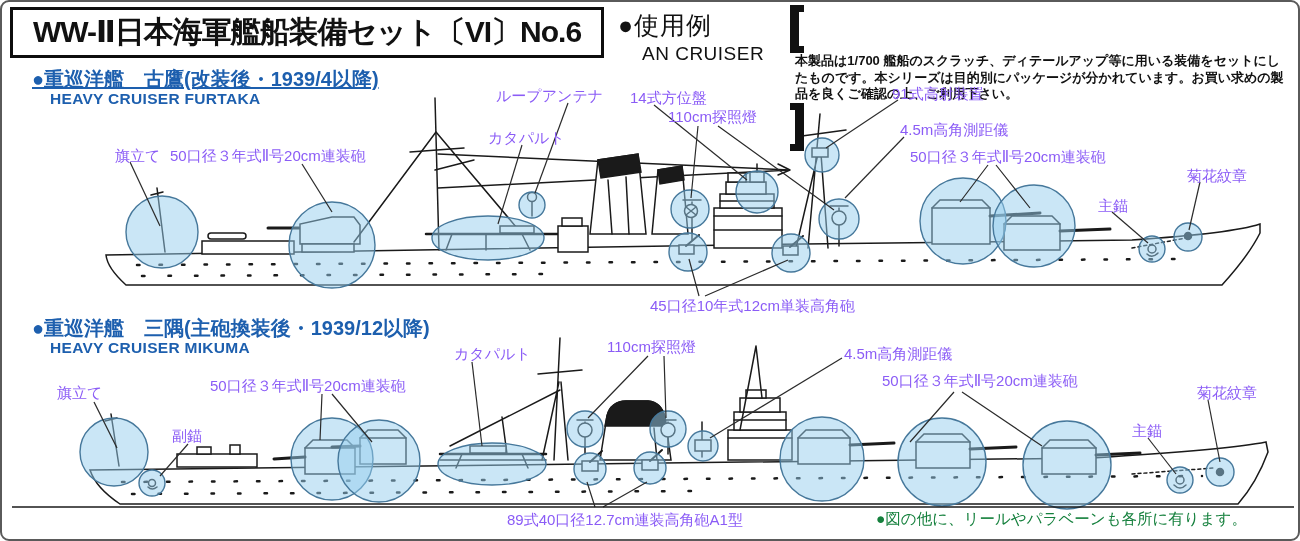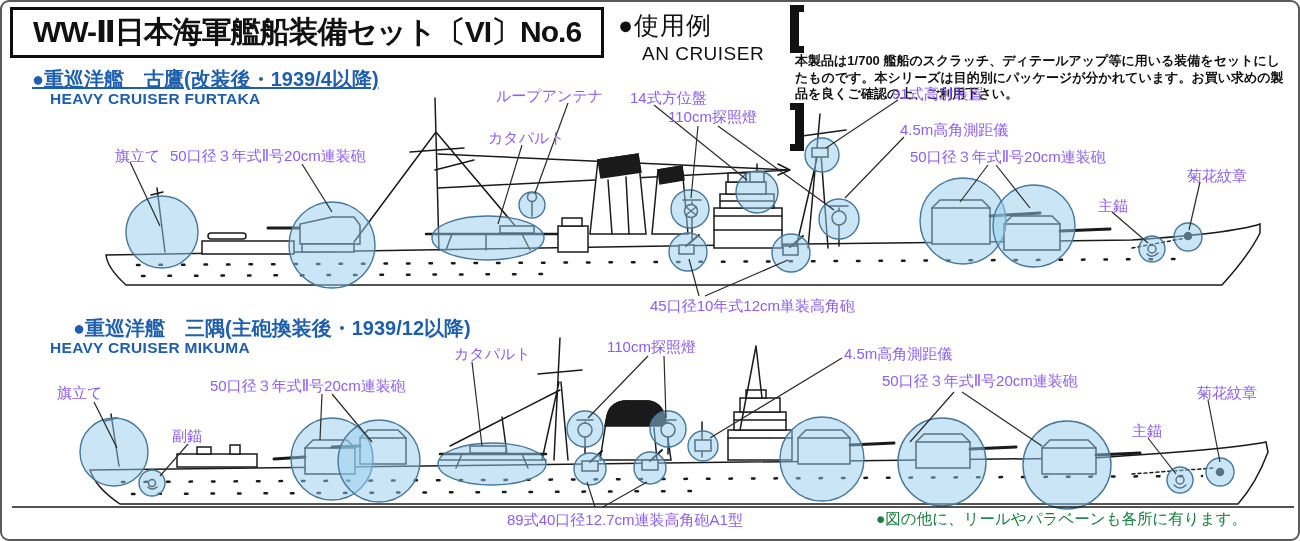--- a/index.html
+++ b/index.html
@@ -274,21 +274,21 @@
   <span class="lbl" style="left:494px;top:85px;">ループアンテナ</span>
   <span class="lbl" style="left:628px;top:87px;">14式方位盤</span>
   <span class="lbl" style="left:666px;top:106px;">110cm探照燈</span>
   <span class="lbl" style="left:890px;top:83px;">91式高射装置</span>
   <span class="lbl" style="left:898px;top:119px;">4.5m高角測距儀</span>
   <span class="lbl" style="left:908px;top:146px;">50口径３年式Ⅱ号20cm連装砲</span>
   <span class="lbl" style="left:1185px;top:165px;">菊花紋章</span>
   <span class="lbl" style="left:1096px;top:195px;">主錨</span>
   <span class="lbl" style="left:640px;top:295px;margin-left:8px;">45口径10年式12cm単装高角砲</span>
 
-  <div class="ship-head-jp" style="left:30px;top:313px;margin-left:41px;">●重巡洋艦　三隅(主砲換装後・1939/12以降)</div>
+  <div class="ship-head-jp" style="left:30px;top:313px;">●重巡洋艦　三隅(主砲換装後・1939/12以降)</div>
   <div class="ship-head-en" style="left:48px;top:337px;">HEAVY CRUISER MIKUMA</div>
 
   <span class="lbl" style="left:55px;top:382px;">旗立て</span>
   <span class="lbl" style="left:170px;top:425px;">副錨</span>
   <span class="lbl" style="left:208px;top:375px;">50口径３年式Ⅱ号20cm連装砲</span>
   <span class="lbl" style="left:452px;top:343px;">カタパルト</span>
   <span class="lbl" style="left:605px;top:336px;">110cm探照燈</span>
   <span class="lbl" style="left:842px;top:343px;">4.5m高角測距儀</span>
   <span class="lbl" style="left:880px;top:370px;">50口径３年式Ⅱ号20cm連装砲</span>
   <span class="lbl" style="left:1195px;top:382px;">菊花紋章</span>

